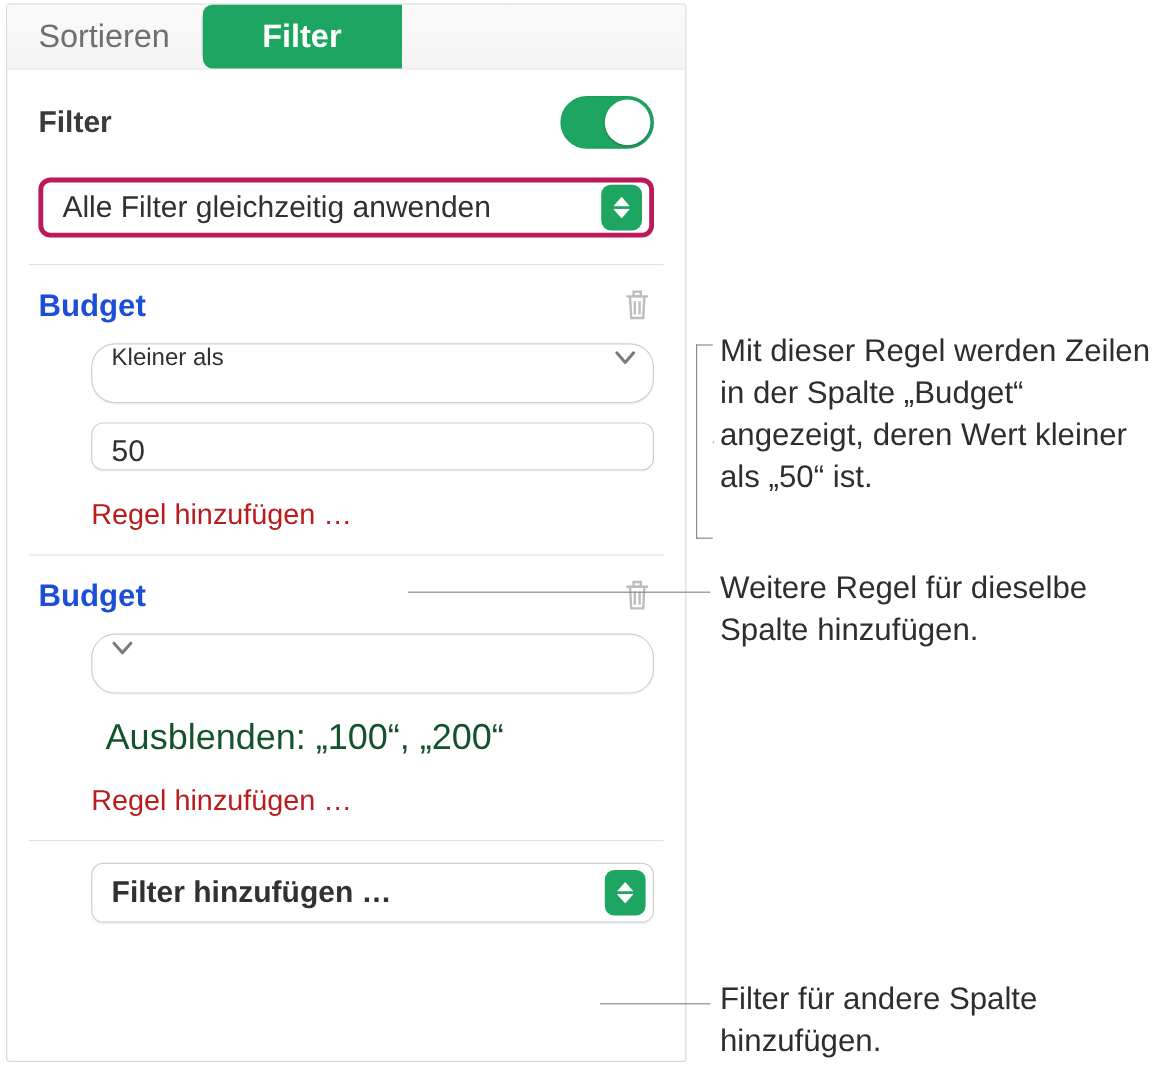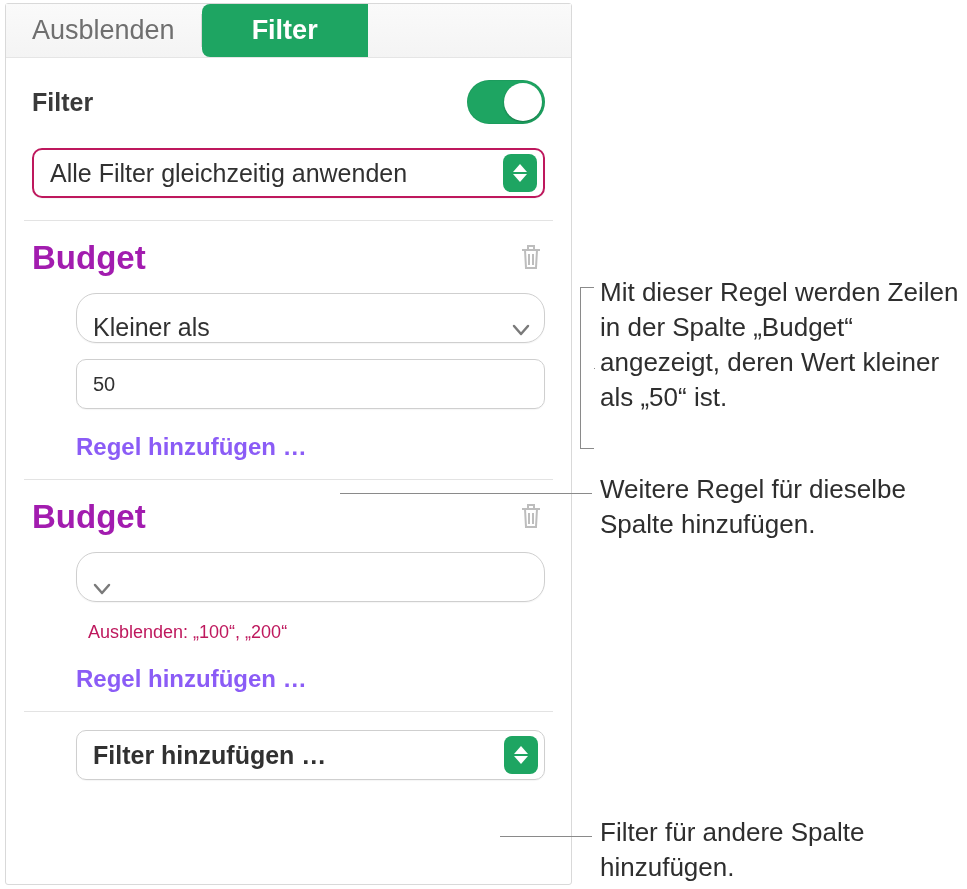--- a/index.html
+++ b/index.html
@@ -62,66 +62,66 @@
   }
   .toggle .knob {
     position: absolute; right: 3px; top: 3px;
     width: 38px; height: 38px; border-radius: 50%;
     background: #fff; box-shadow: 0 1px 2px rgba(0,0,0,.3);
   }
   .apply-row { padding: 16px 26px 22px 26px; }
   .apply-select {
     display: flex; align-items: center;
     height: 50px;
-    border: 2px solid #be185d; border-radius: 10px;
+    border: 4px solid #be185d; border-radius: 10px;
     padding: 0 6px 0 16px;
     font-size: 25px;
     box-shadow: 0 1px 1px rgba(0,0,0,.04);
   }
   .apply-select .label { flex: 1; }
   .green-stepper {
     width: 34px; height: 38px; border-radius: 8px;
     background: #1ea562; display: flex; flex-direction: column;
     align-items: center; justify-content: center; gap: 2px;
     color: #fff;
   }
   .green-stepper svg { display: block; }
   hr.sep {
     border: 0; border-top: 1px solid #e3e3e3;
     margin: 0 18px;
   }
   .group-head {
     display: flex; align-items: center; justify-content: space-between;
     padding: 18px 26px 6px 26px;
   }
-  .group-title { font-size: 33px; font-weight: 600; color: #a21caf; text-align: center; }
+  .group-title { font-size: 26px; font-weight: 600; color: #1d4ed8; text-align: center; }
   .trash {
     width: 26px; height: 30px; color: #bdbdbd;
   }
   .rule-body { padding: 10px 26px 0 70px; }
   .combo {
     height: 50px; border: 1px solid #cfcfcf; border-radius: 20px;
-    display: flex; align-items: flex-end; padding: 0 14px 0 16px;
-    font-size: 25px; box-shadow: 0 1px 1px rgba(0,0,0,.04);
+    display: flex; align-items: flex-start; padding: 0 14px 0 16px;
+    font-size: 20px; box-shadow: 0 1px 1px rgba(0,0,0,.04);
     margin-bottom: 16px;
   }
   .combo .label { flex: 1; }
   .chevron { color: #7a7a7a; }
   .textfield {
-    height: 50px; border: 1px solid #cfcfcf; border-radius: 10px;
-    padding: 0 16px; font-size: 20px; display: flex; align-items: center;
+    height: 40px; border: 1px solid #cfcfcf; border-radius: 10px;
+    padding: 0 16px; font-size: 25px; display: flex; align-items: flex-end;
     box-shadow: 0 1px 1px rgba(0,0,0,.04);
     margin-bottom: 16px;
   }
   .add-rule {
-    color: #8b5cf6; font-size: 24px; font-weight: 700;
+    color: #b91c1c; font-size: 24px; font-weight: 400;
     padding: 8px 0 18px 0;
   }
   .hide-desc {
-    color: #be185d; font-size: 18px;
+    color: #14532d; font-size: 30px;
     padding: 4px 0 14px 12px;
   }
   .footer-row { padding: 18px 26px 0 70px; }
   .footer-select {
     display: flex; align-items: center;
     height: 50px; border: 1px solid #cfcfcf; border-radius: 10px;
     padding: 0 6px 0 16px; font-size: 25px;
     box-shadow: 0 1px 1px rgba(0,0,0,.04);
     font-weight: bold;
   }
@@ -146,21 +146,21 @@
     height: 1px;
     background: #8a8a8a;
   }
 </style>
 </head>
 <body>
 
 <div class="panel">
 
   <div class="tabbar">
-    <div class="tab">Ausblenden</div>
+    <div class="tab">Sortieren</div>
     <div class="tab-sep"></div>
     <div class="tab-filter-wrap">
       <div class="tab tab-filter">Filter</div>
     </div>
   </div>
 
   <div class="section-pad row-flex">
     <div class="filter-title">Filter</div>
     <div class="toggle">
       <div class="knob"></div>

